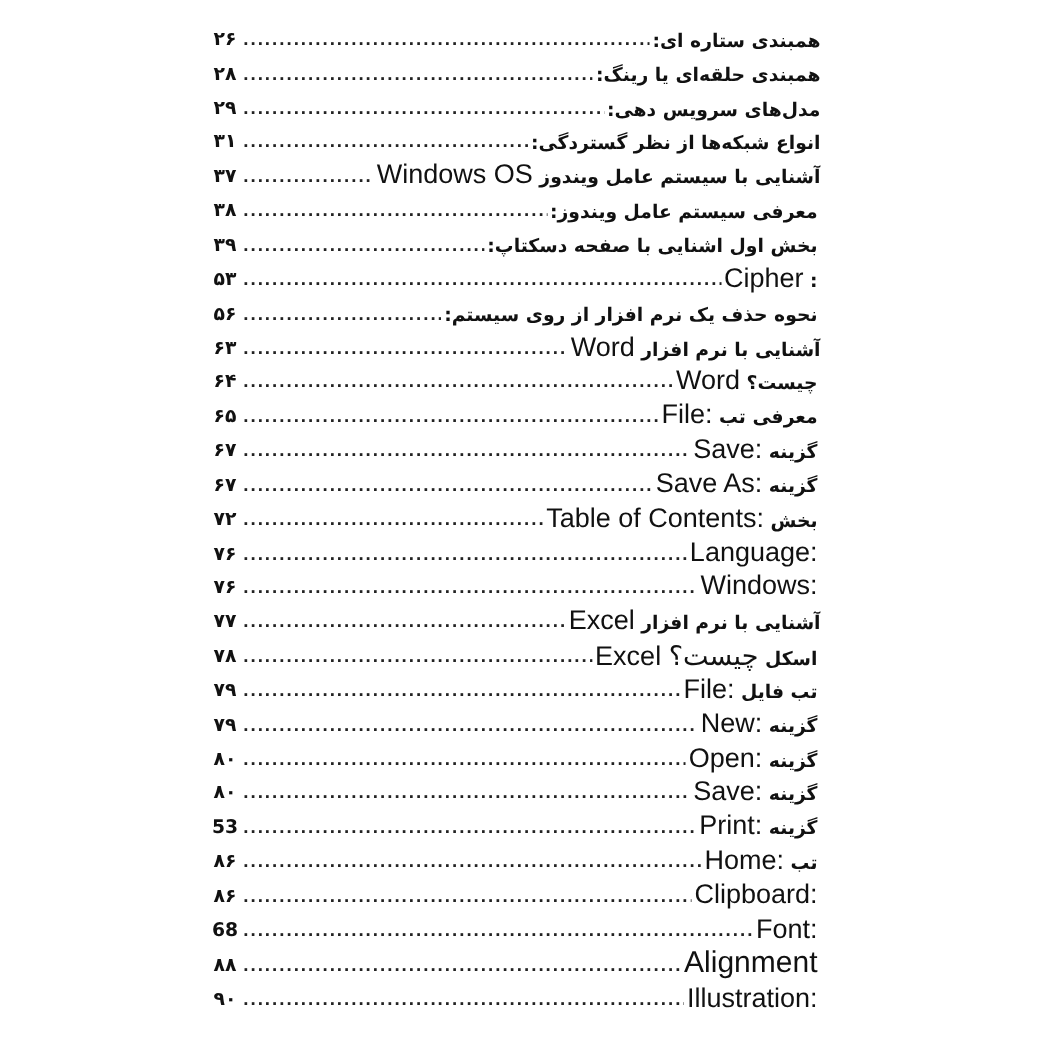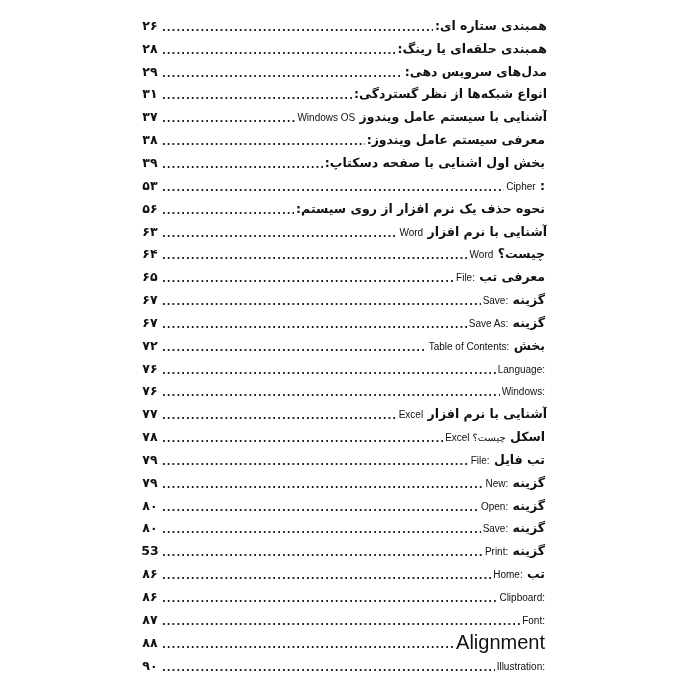--- a/index.html
+++ b/index.html
@@ -32,21 +32,21 @@
     .toc-title {
       direction: rtl;
       font-size: 12.5px;
       font-weight: bold;
       flex: 0 0 auto;
       padding-left: 2px;
     }
     .toc-title .latin {
       font-family: "Liberation Sans", sans-serif;
       font-weight: normal;
-      font-size: 10px;
+      font-size: 18px;
     }
     .toc-row.indent .toc-title { margin-right: 2px; }
     .toc-row.big .toc-title .latin { font-size: 20px; }
     .toc-leader {
       flex: 1 1 auto;
       overflow: hidden;
       font-size: 10px;
       letter-spacing: 1px;
       color: #222;
       font-weight: bold;
@@ -194,21 +194,21 @@
       <span class="toc-page">۸۶</span>
     </div>
     <div class="toc-row indent">
       <span class="toc-title"><span></span><span class="latin" dir="ltr">Clipboard:</span></span>
       <span class="toc-leader">........................................................................................................................................................................................................</span>
       <span class="toc-page">۸۶</span>
     </div>
     <div class="toc-row indent">
       <span class="toc-title"><span></span><span class="latin" dir="ltr">Font:</span></span>
       <span class="toc-leader">........................................................................................................................................................................................................</span>
-      <span class="toc-page">۸۷</span>
+      <span class="toc-page">68</span>
     </div>
     <div class="toc-row indent big">
       <span class="toc-title"><span></span><span class="latin" dir="ltr">Alignment</span></span>
       <span class="toc-leader">........................................................................................................................................................................................................</span>
       <span class="toc-page">۸۸</span>
     </div>
     <div class="toc-row indent">
       <span class="toc-title"><span></span><span class="latin" dir="ltr">Illustration:</span></span>
       <span class="toc-leader">........................................................................................................................................................................................................</span>
       <span class="toc-page">۹۰</span>

